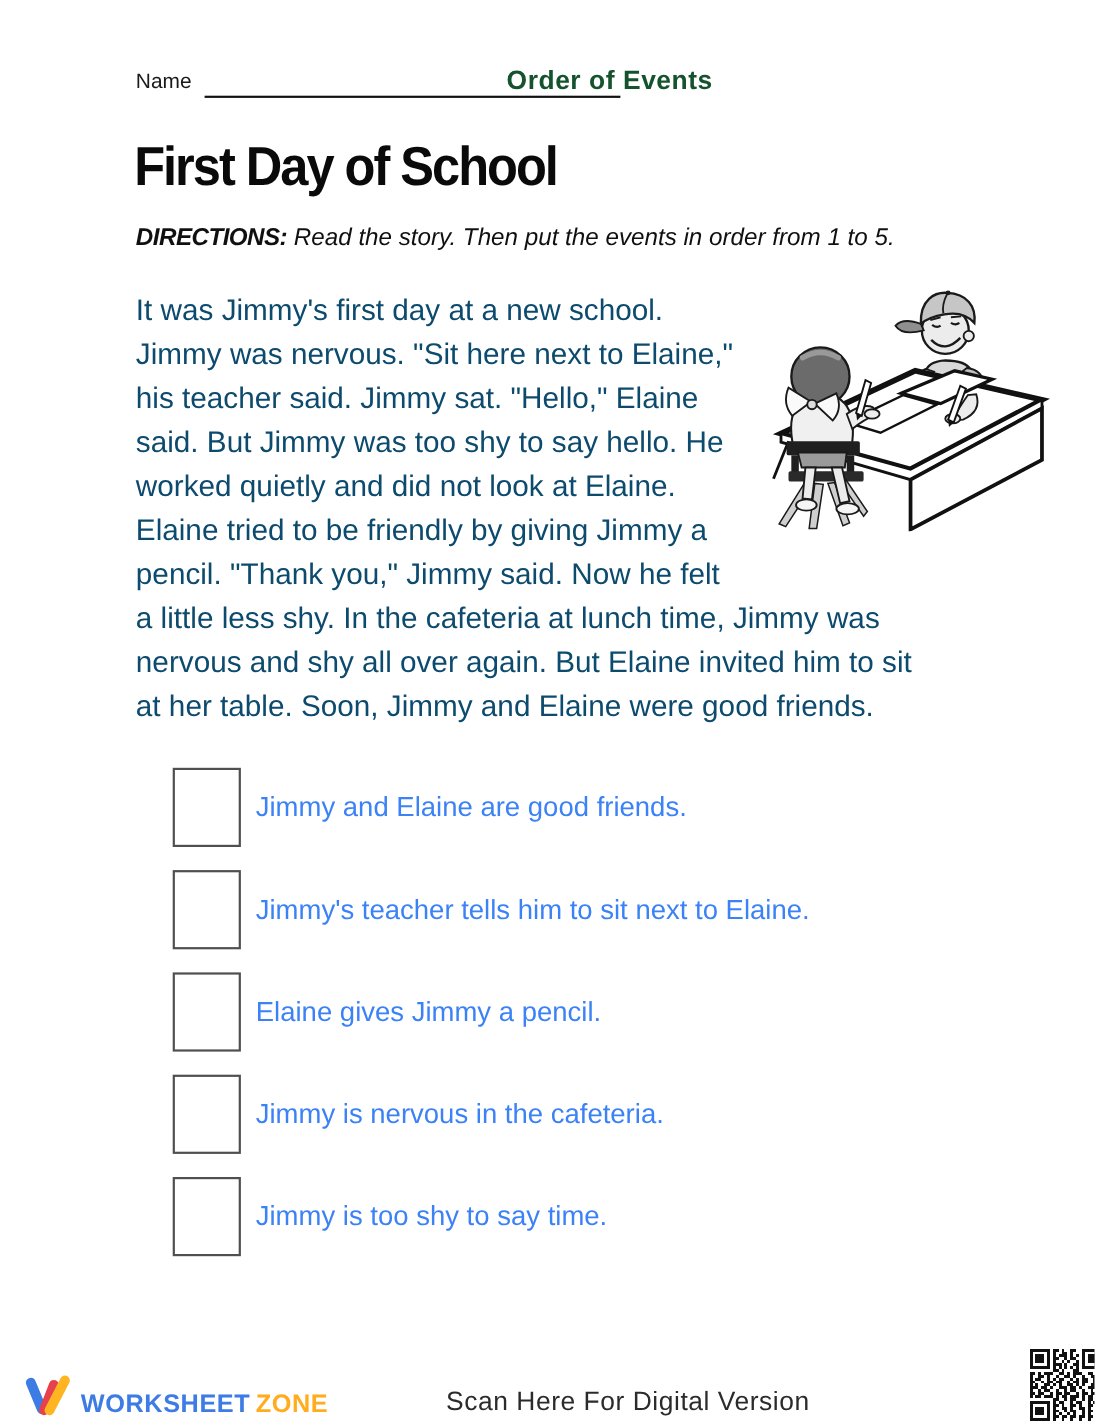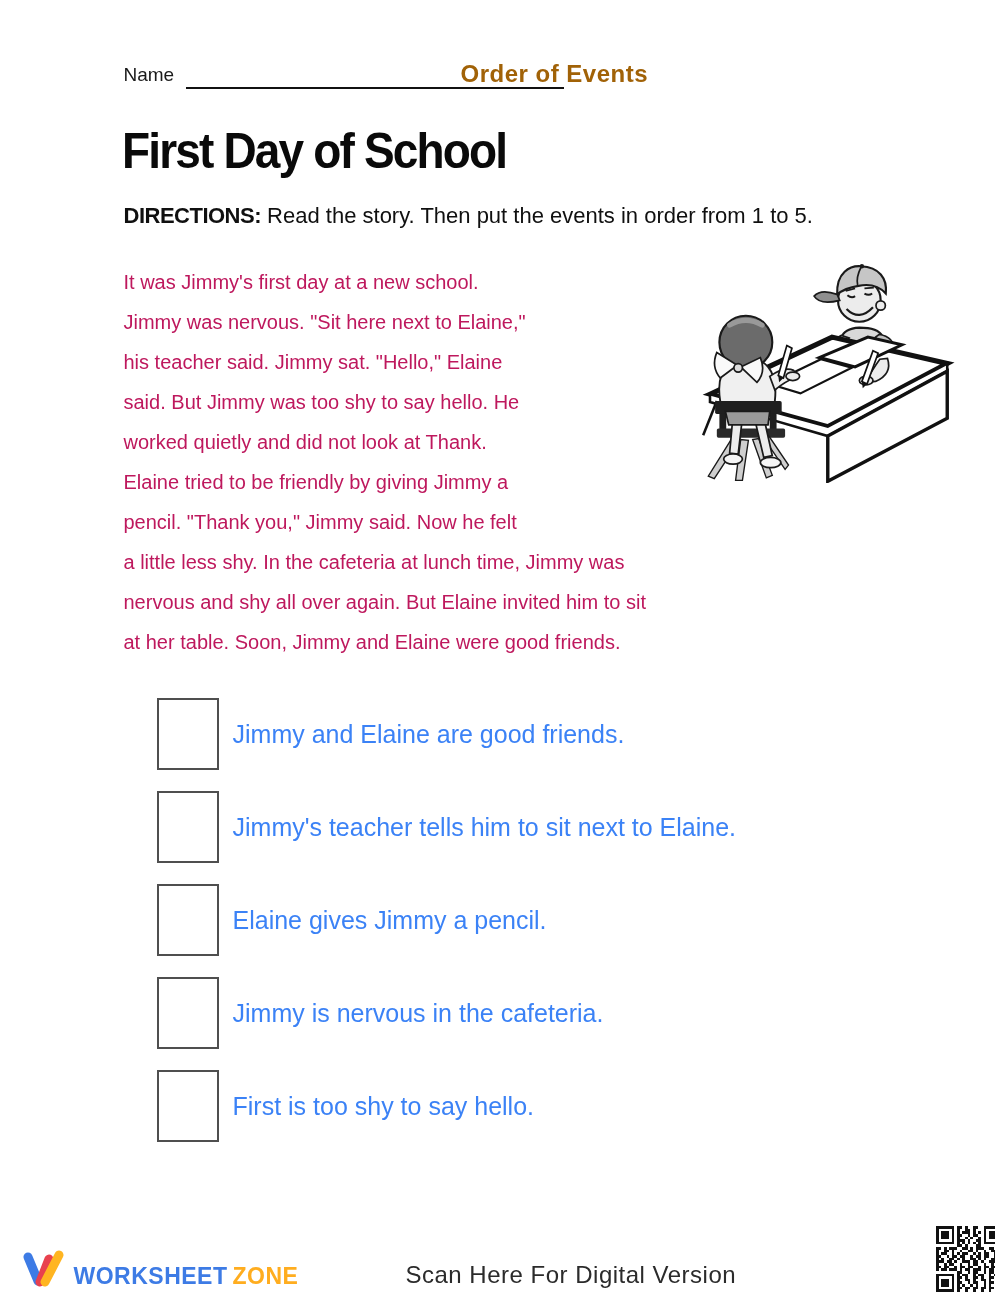--- a/index.html
+++ b/index.html
@@ -6,32 +6,32 @@
   html,body { background:#fff; }
   .page {
     position:relative; width:989px; height:1294px; margin:0 auto;
     background:#fff; overflow:hidden;
     font-family:"Liberation Sans", sans-serif; color:#101010;
   }
   
   .hdr { position:absolute; left:118px; top:60px; width:764px; height:34px; }
   .name-label { position:absolute; left:0; top:4px; font-size:19px; color:#1a1a1a; }
   .name-line { position:absolute; left:62px; top:27px; width:378px; height:0; border-bottom:2px solid #111; }
-  .wtype { position:absolute; left:337px; top:0; font-size:24px; font-weight:bold; color:#a16207; letter-spacing:.5px;text-align:center; }
+  .wtype { position:absolute; left:337px; top:0; font-size:24px; font-weight:bold; color:#14532d; letter-spacing:.5px;text-align:center; }
   
   .title {
     position:absolute; left:116px; top:122px; font-size:50px; font-weight:bold;
     letter-spacing:-2px; color:#0a0a0a; transform:scaleX(.92); transform-origin:left top; white-space:nowrap;
   }
   
-  .directions { position:absolute; left:118px; top:203px; font-size:22px; white-space:nowrap; }
+  .directions { position:absolute; left:118px; top:203px; font-size:22px; white-space:nowrap;font-style:italic; }
   .directions b { letter-spacing:-.5px; }
   
   .story { position:absolute; left:118px; top:262px; width:770px; }
-  .story .ln { font-size:20px; line-height:40px; white-space:nowrap; color:#be185d; }
+  .story .ln { font-size:27px; line-height:40px; white-space:nowrap; color:#0c4a6e; }
   .illustration { position:absolute; left:685px; top:256px; }
   
   .events { position:absolute; left:151px; top:698px; }
   .event-row { display:flex; align-items:center; margin-bottom:21px; }
   .box { width:62px; height:72px; border:2px solid #4f4f4f; background:#fff; flex:0 0 auto; }
   .event-label { margin-left:14px; font-size:25px; color:#3b82f6; white-space:nowrap; }
   
   .brand { position:absolute; left:16px; top:1248px; display:flex; align-items:flex-end; }
   .brand svg { display:block; }
   .brand-text { margin-left:8px; font-size:23px; font-weight:bold; letter-spacing:.5px; white-space:nowrap; }
@@ -53,21 +53,21 @@
 
   <div class="title">First Day of School</div>
 
   <div class="directions"><b>DIRECTIONS:</b><span> Read the story. Then put the events in order from 1 to 5.</span></div>
 
   <div class="story">
     <div class="ln">It was Jimmy's first day at a new school.</div>
     <div class="ln">Jimmy was nervous. "Sit here next to Elaine,"</div>
     <div class="ln">his teacher said. Jimmy sat. "Hello," Elaine</div>
     <div class="ln">said. But Jimmy was too shy to say hello. He</div>
-    <div class="ln">worked quietly and did not look at Thank.</div>
+    <div class="ln">worked quietly and did not look at Elaine.</div>
     <div class="ln">Elaine tried to be friendly by giving Jimmy a</div>
     <div class="ln">pencil. "Thank you," Jimmy said. Now he felt</div>
     <div class="ln">a little less shy. In the cafeteria at lunch time, Jimmy was</div>
     <div class="ln">nervous and shy all over again. But Elaine invited him to sit</div>
     <div class="ln">at her table. Soon, Jimmy and Elaine were good friends.</div>
   </div>
 
   <svg class="illustration" width="265" height="227" viewBox="0 0 310 266">
 
     <circle cx="197" cy="52" r="25" fill="#ececec" stroke="#1a1a1a" stroke-width="2.5"></circle>
@@ -139,21 +139,21 @@
     <div class="event-row">
       <div class="box"></div>
       <span class="event-label">Elaine gives Jimmy a pencil.</span>
     </div>
     <div class="event-row">
       <div class="box"></div>
       <span class="event-label">Jimmy is nervous in the cafeteria.</span>
     </div>
     <div class="event-row">
       <div class="box"></div>
-      <span class="event-label">First is too shy to say hello.</span>
+      <span class="event-label">Jimmy is too shy to say time.</span>
     </div>
   </div>
 
   <div class="brand">
     <svg width="44" height="42" viewBox="0 0 44 42">
       <path d="M6,9 L16,33" stroke="#3d7be5" stroke-width="9" stroke-linecap="round"></path>
       <path d="M27,11 L18,34" stroke="#e8414e" stroke-width="9" stroke-linecap="round"></path>
       <path d="M23,34 L37,7" stroke="#ffb521" stroke-width="9" stroke-linecap="round"></path>
     </svg>
     <span class="brand-text">

